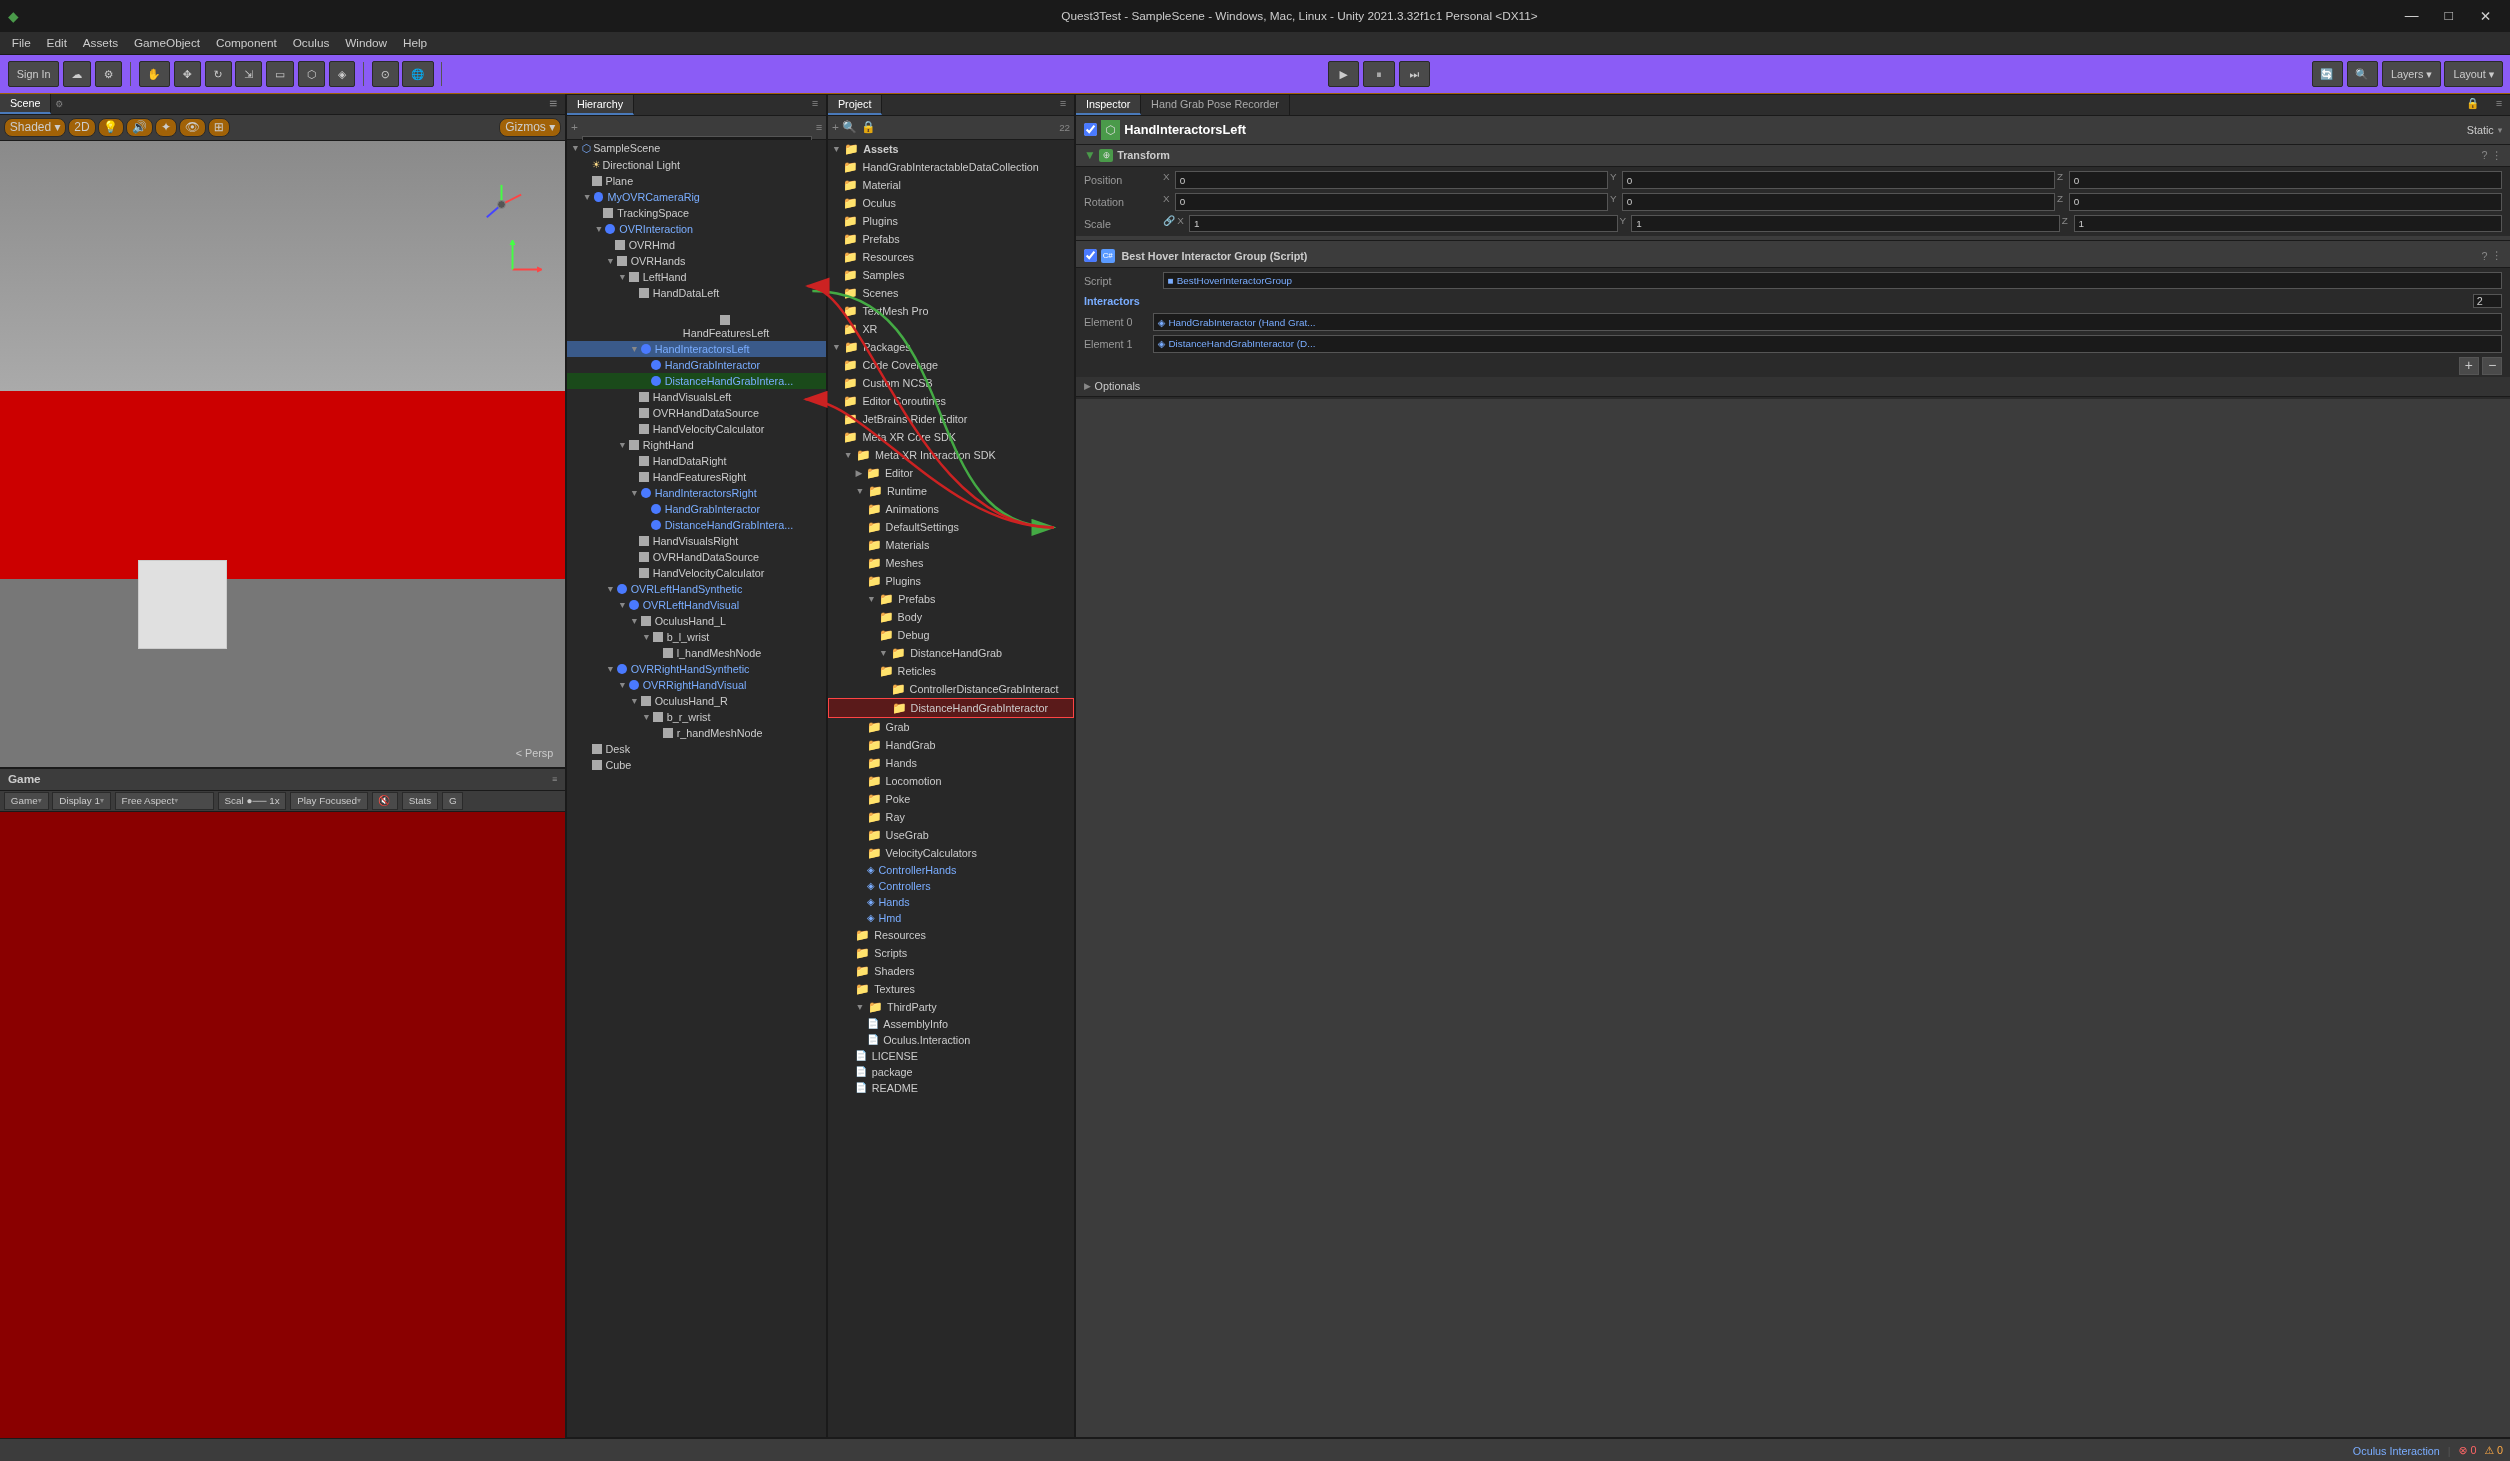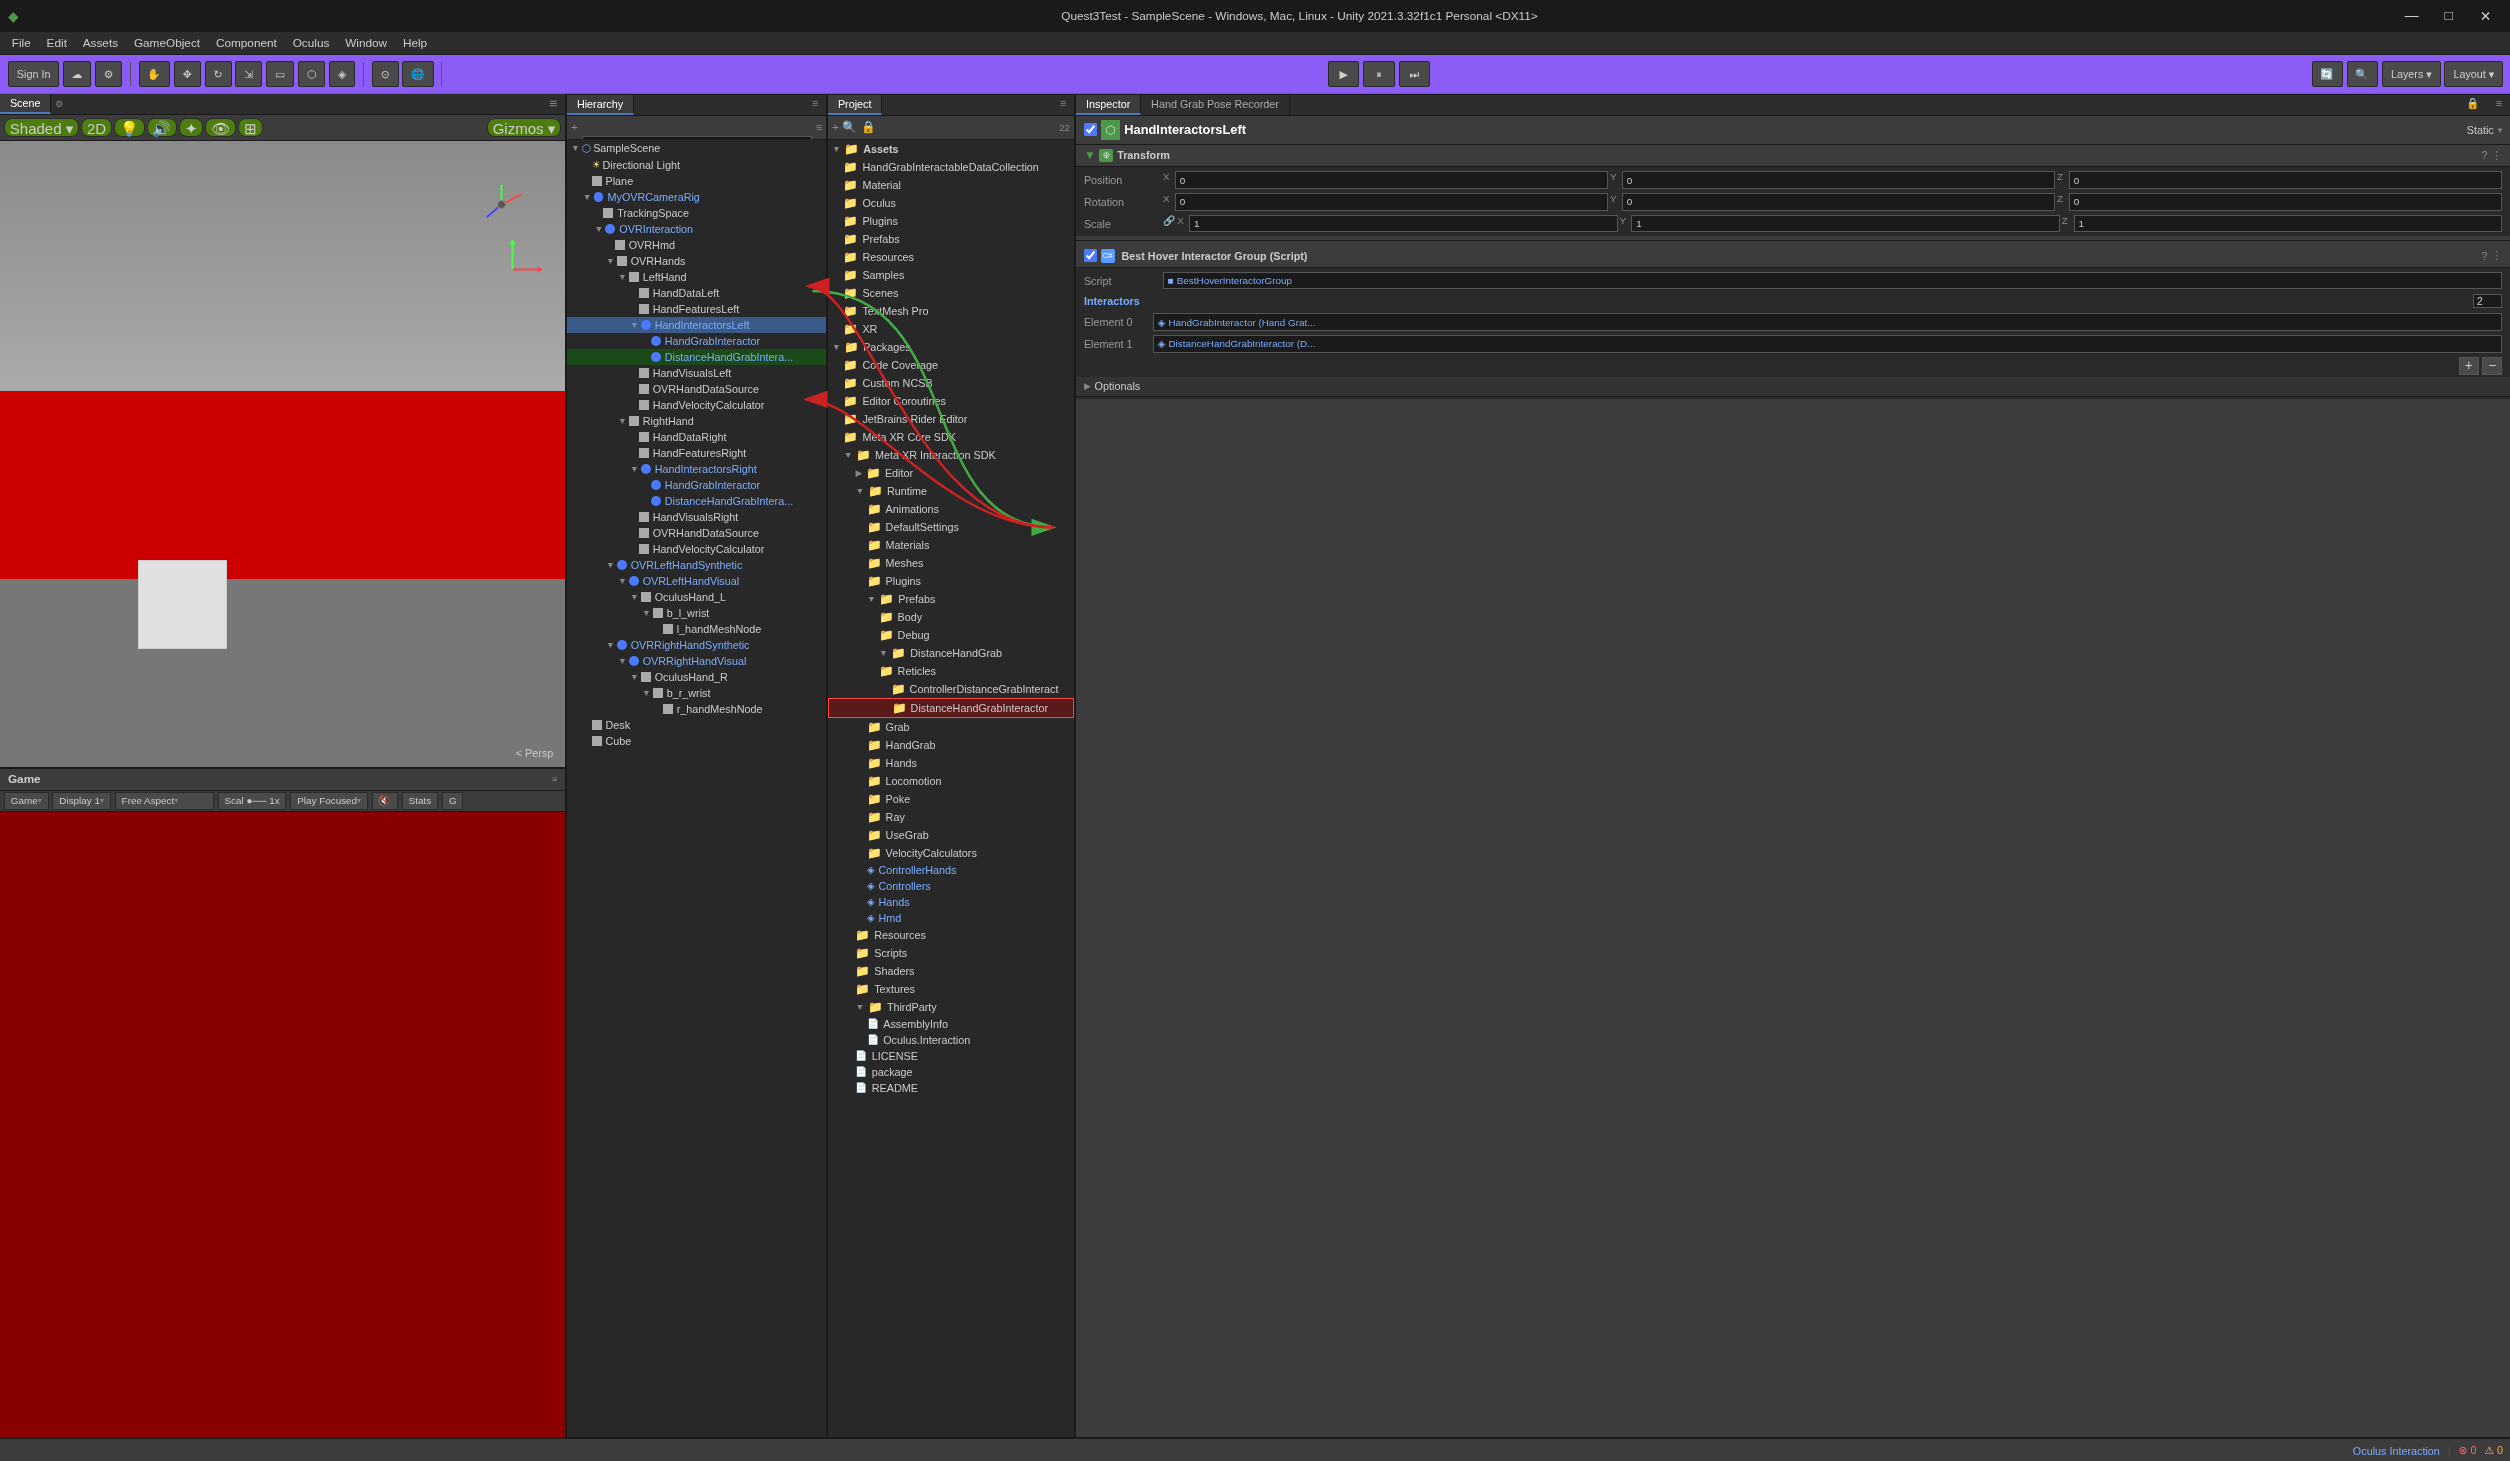--- a/index.html
+++ b/index.html
@@ -88,24 +88,24 @@
     .scene-toolbar {
       height: 25.6px;
       background: #3c3c3c;
       border-bottom: 1px solid #1a1a1a;
       display: flex;
       align-items: center;
       padding: 0 3.9px;
       gap: 2px;
     }
     .scene-toolbar-btn {
-      background: #4d7c0f;
+      background: #a16207;
       border: 1px solid #2a2a2a;
       color: #ccc;
-      font-size: 15px;
+      font-size: 12px;
       padding: 1px 4.9px;
       cursor: pointer;
       border-radius: 8px;
       height: 19.7px;
     }
     .hierarchy-item {
       padding: 2px 3.9px;
       cursor: pointer;
       display: flex;
       align-items: center;
@@ -448,21 +448,21 @@
       <div class="hierarchy-item" style="padding-left:51px;">
         <span class="h-arrow">▼</span>
         <span class="small-cube"></span>
         <span>LeftHand</span>
       </div>
       <div class="hierarchy-item" style="padding-left:63px;">
         <span class="h-arrow" style="opacity:0;">▶</span>
         <span class="small-cube"></span>
         <span>HandDataLeft</span>
       </div>
-      <div class="hierarchy-item" style="padding-left:63px;">
+      <div class="hierarchy-item" style="padding-left:63px;flex-direction:column;">
         <span class="h-arrow" style="opacity:0;">▶</span>
         <span class="small-cube"></span>
         <span>HandFeaturesLeft</span>
       </div>
 
       <div class="hierarchy-item selected" style="padding-left:63px;">
         <span class="h-arrow">▼</span>
         <span class="blue-circle"></span>
         <span style="color:#7aadff;">HandInteractorsLeft</span>
       </div>

